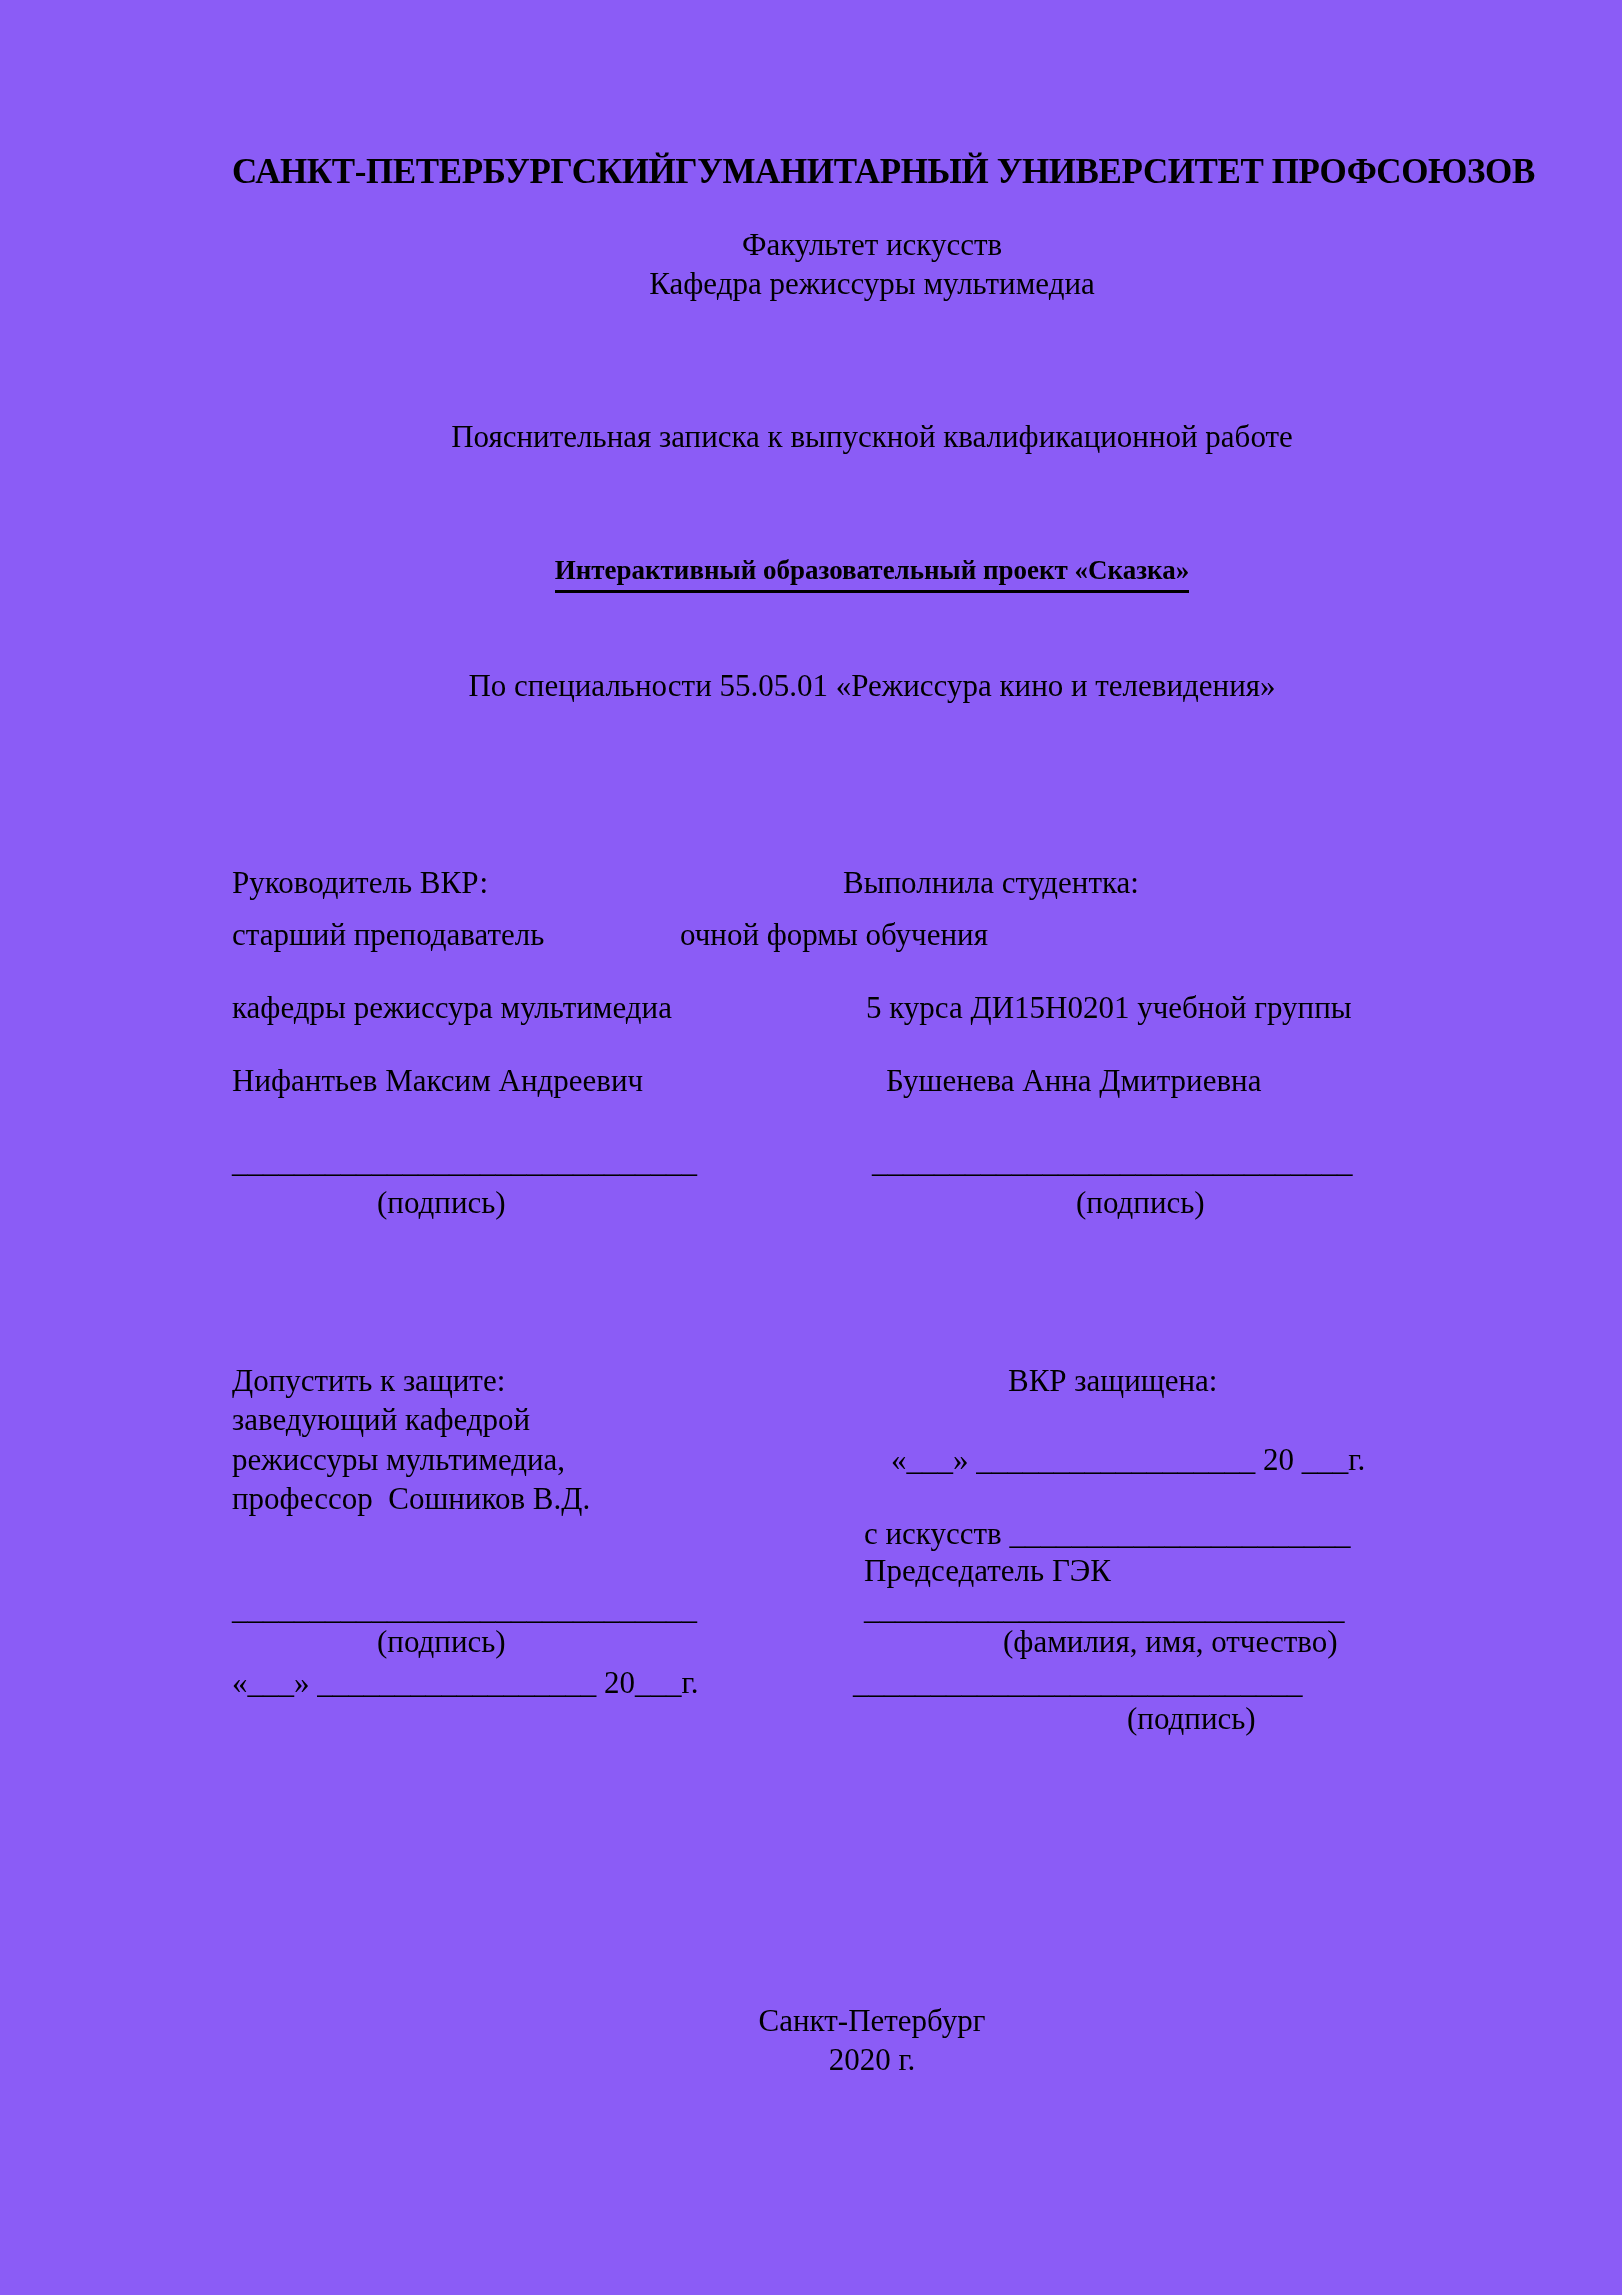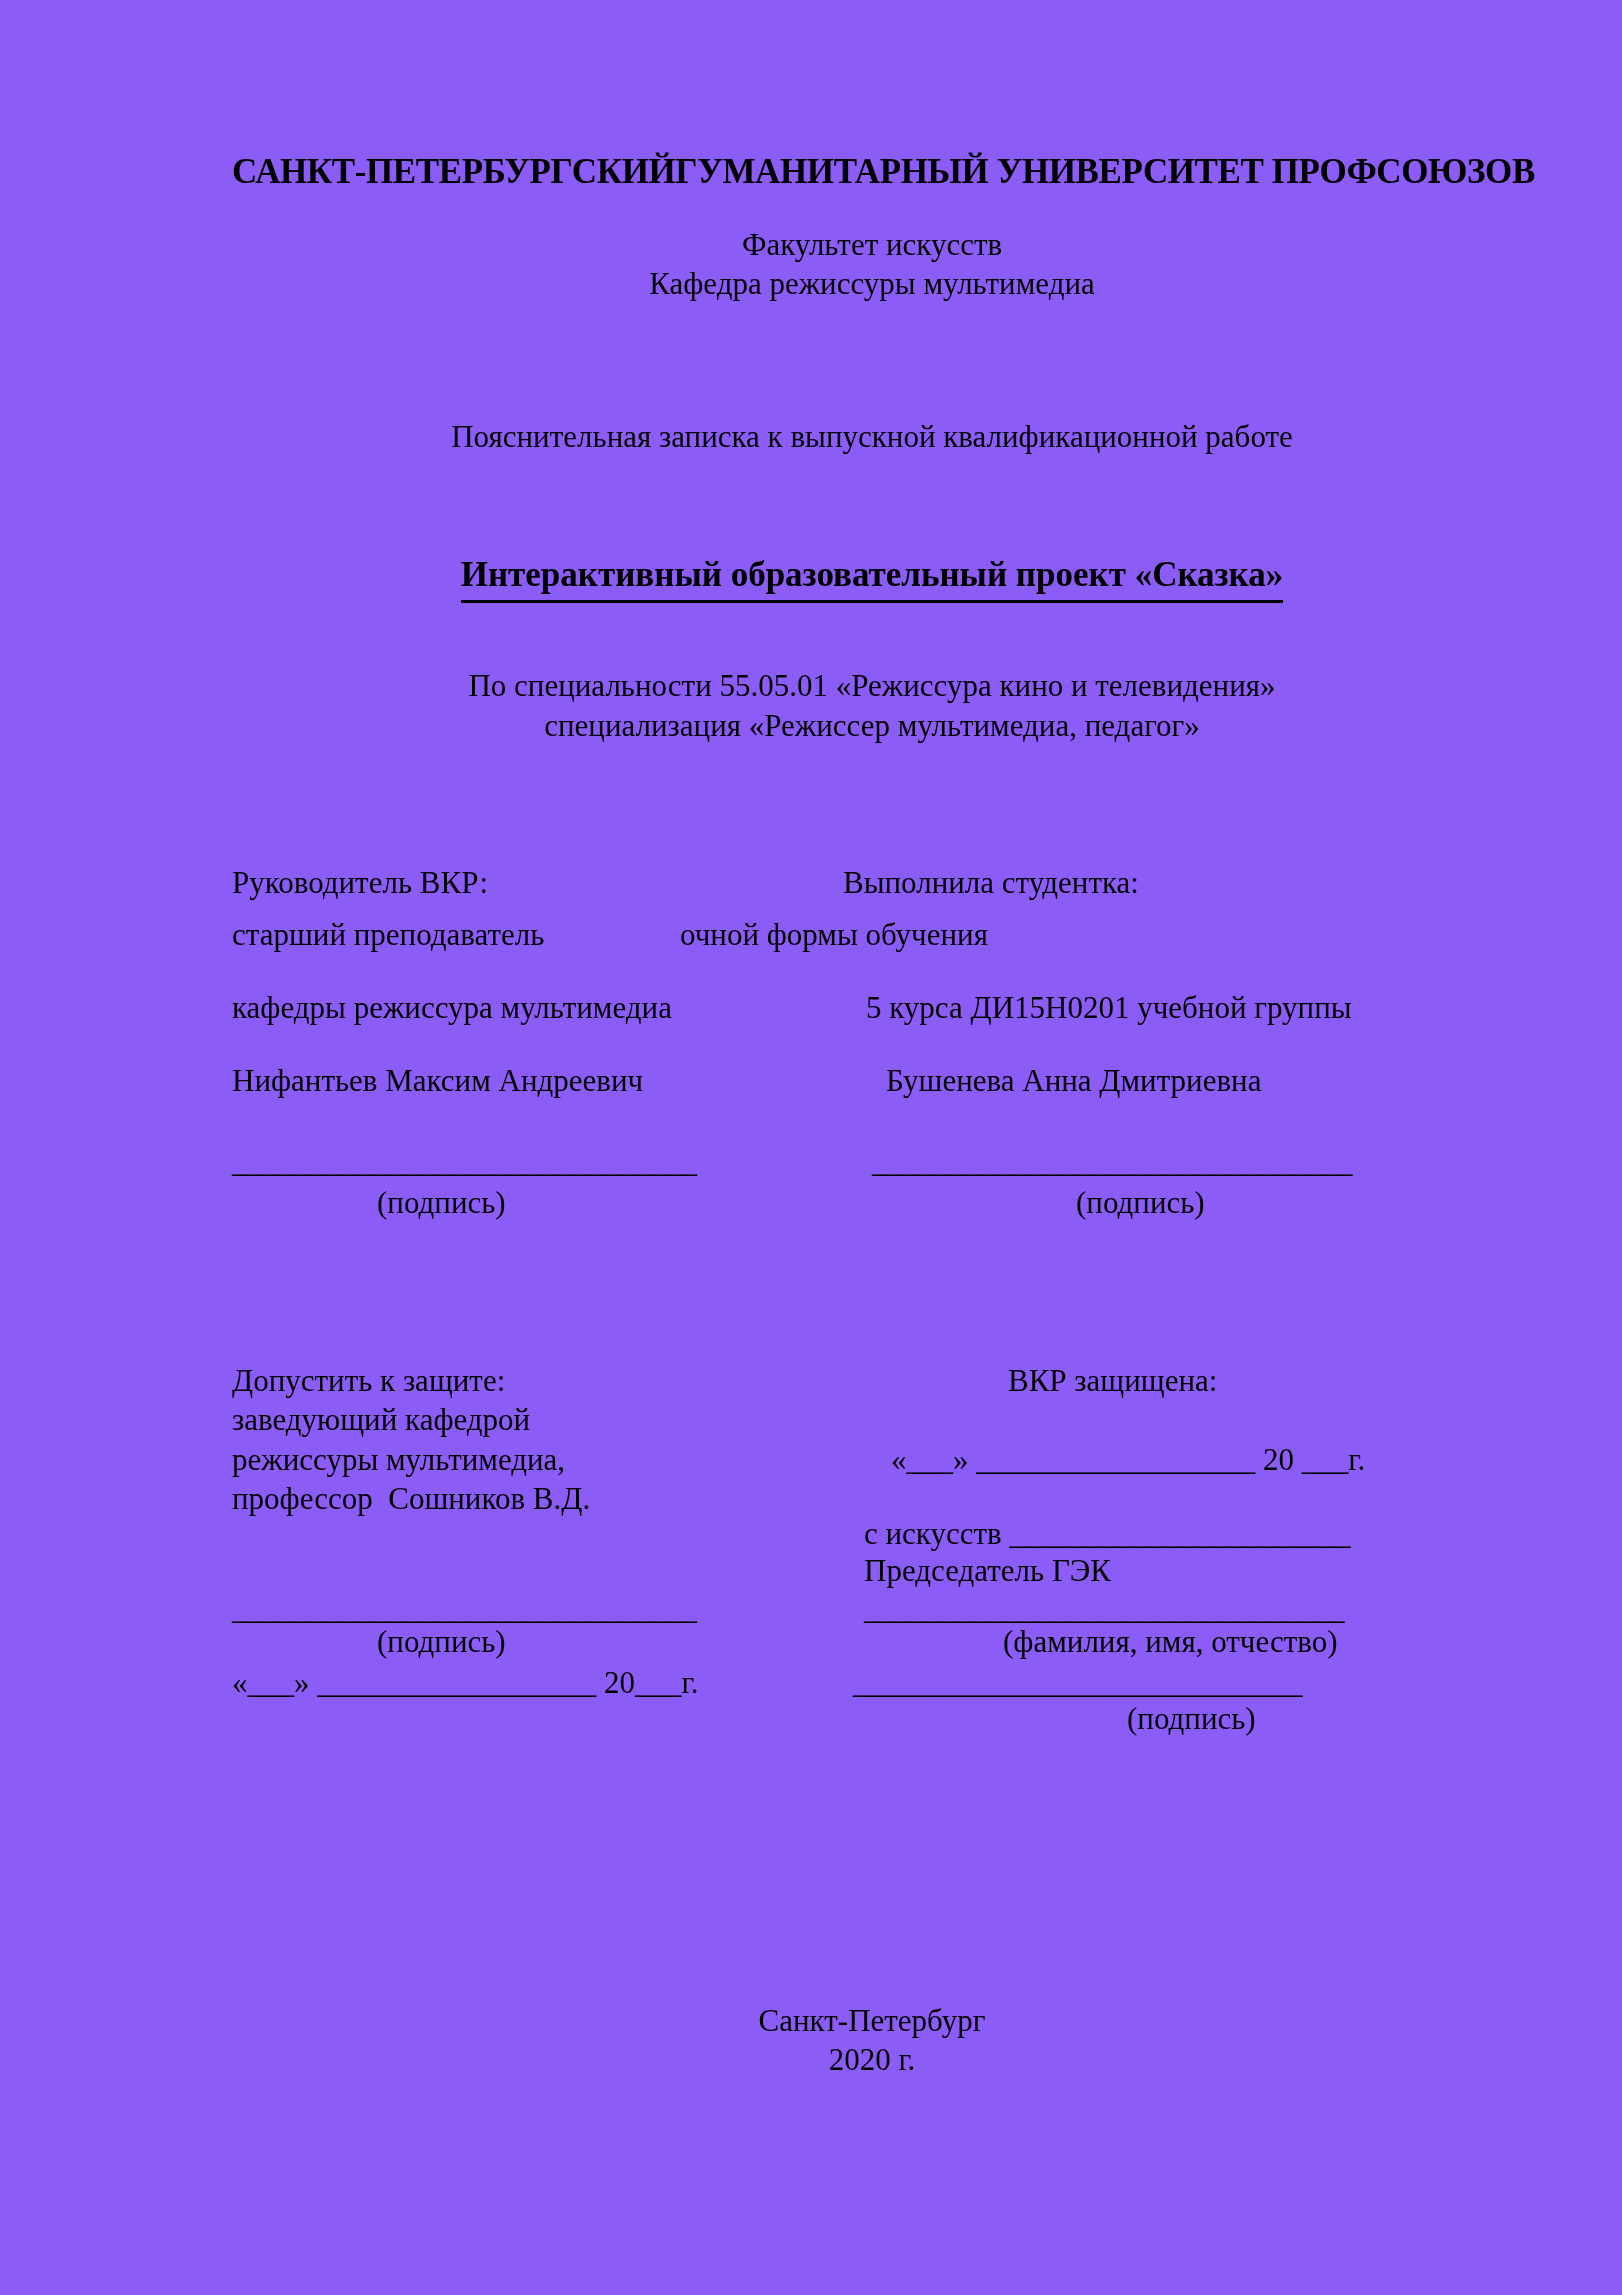--- a/index.html
+++ b/index.html
@@ -18,42 +18,41 @@
     font-size:31px;
     line-height:1.2;
   }
   .center{
     left:232px;
     width:1280px;
     text-align:center;
   }
   .bold{font-weight:bold;}
   .univ{font-size:35px;letter-spacing:-0.4px;}
-  .worktitle{font-size:35px;font-weight:bold;}
+  .worktitle{font-size:27px;font-weight:bold;}
   .underlined{
     display:inline-block;
     border-bottom:3.1px solid #000;
     padding-bottom:3.9px;
   }
 </style>
 </head>
 <body>
 
 <div class="page">
 
   <div class="ln center bold univ" style="top:151px;">САНКТ-ПЕТЕРБУРГСКИЙГУМАНИТАРНЫЙ УНИВЕРСИТЕТ ПРОФСОЮЗОВ</div>
   <div class="ln center" style="top:226px;">Факультет искусств</div>
   <div class="ln center" style="top:265px;">Кафедра режиссуры мультимедиа</div>
 
   <div class="ln center" style="top:418px;">Пояснительная записка к выпускной квалификационной работе</div>
 
   <div class="ln center worktitle" style="top:554px;"><span class="underlined">Интерактивный образовательный проект «Сказка»</span></div>
 
   <div class="ln center" style="top:667px;">По специальности 55.05.01 «Режиссура кино и телевидения»</div>
-  <div class="ln center" style="top:707px;">специализация «Режиссер мультимедиа, педагог»</div>
 
   <div class="ln" style="top:864px;left:232px;">Руководитель ВКР:</div>
   <div class="ln" style="top:864px;left:843px;">Выполнила студентка:</div>
 
   <div class="ln" style="top:916px;left:232px;">старший преподаватель</div>
   <div class="ln" style="top:916px;left:680px;">очной формы обучения</div>
 
   <div class="ln" style="top:989px;left:232px;">кафедры режиссура мультимедиа</div>
   <div class="ln" style="top:989px;left:866px;">5 курса ДИ15Н0201 учебной группы</div>
 

